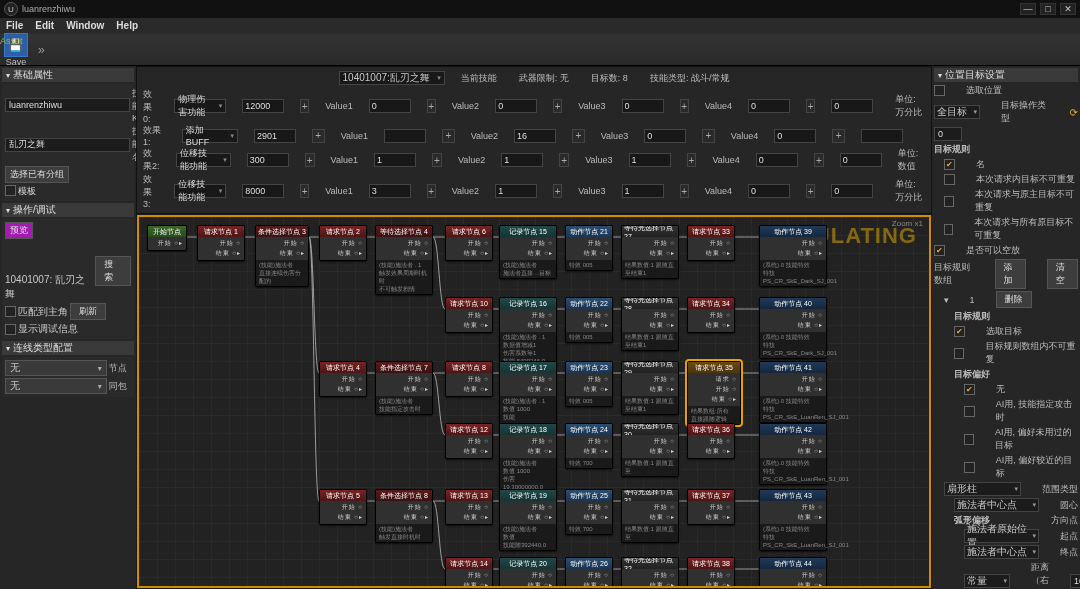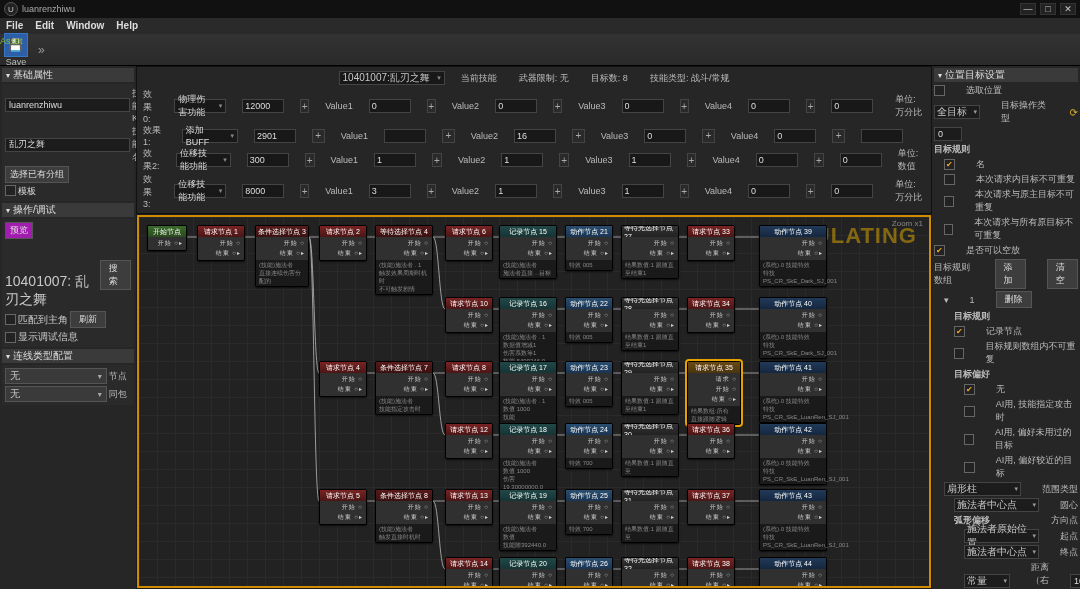--- a/index.html
+++ b/index.html
@@ -121,21 +121,21 @@
       <div class="list-item">
           <span class="chk"></span>
           <span class="txt">模板</span>
         </div>
     </div>
 
     <div class="section-header">操作/调试</div>
     <div class="section-body">
       <span class="tag" style="align-self:flex-start;background:#a21caf;">预览</span>
       <div class="kv-row">
-          <span class="txt" style="font-size:14px;margin-top:32px;">10401007: 乱刃之舞</span>
+          <span class="txt" style="font-size:10px;margin-top:32px;">10401007: 乱刃之舞</span>
           <span class="btn-small">搜索</span>
         </div>
       <div class="kv-row">
           <span class="chk"></span>
           <span class="txt">匹配到主角</span>
           <span class="btn-small">刷新</span>
         </div>
       <div class="kv-row">
           <span class="chk"></span>
           <span class="txt">显示调试信息</span>
@@ -704,21 +704,21 @@
     <div class="row indent1">
         <span class="lbl">▾</span>
         <span class="lbl">1</span>
         <span class="btn-small">删除</span>
       </div>
     <div class="row indent2">
         <span class="lbl" style="font-weight:bold;">目标规则</span>
       </div>
     <div class="row indent2">
         <span class="chk on"></span>
-        <span class="lbl">记录节点</span>
+        <span class="lbl">选取目标</span>
       </div>
     <div class="row indent2">
         <span class="chk"></span>
         <span class="lbl">目标规则数组内不可重复</span>
       </div>
     <div class="row indent2">
         <span class="lbl" style="font-weight:bold;">目标偏好</span>
       </div>
     <div class="row indent3">
         <span class="chk on"></span>

